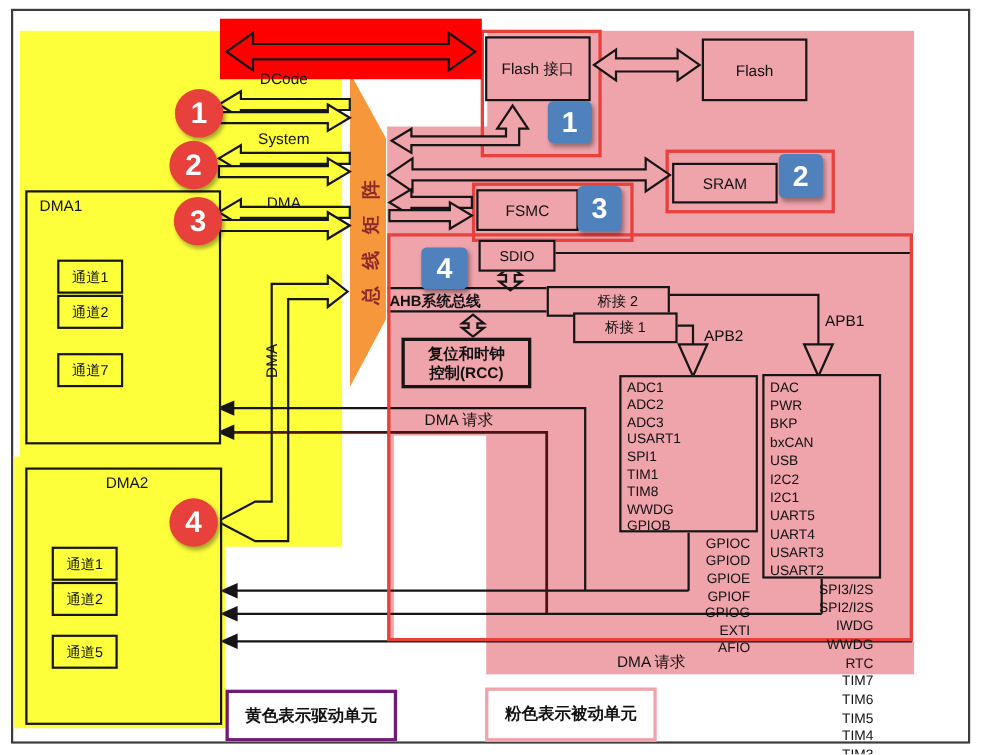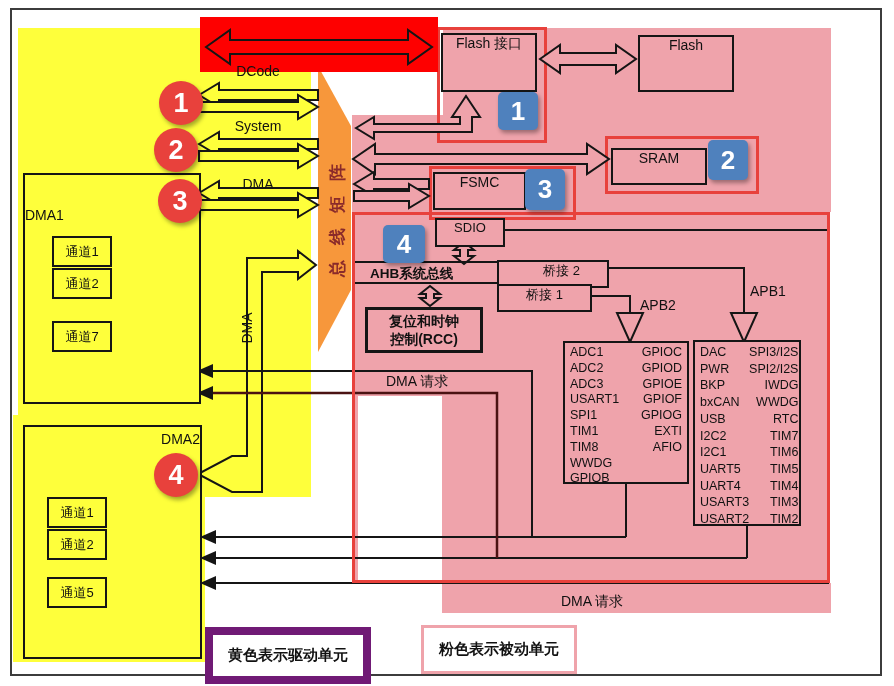--- a/index.html
+++ b/index.html
@@ -2,42 +2,42 @@
 <html><head>
 <meta charset="utf-8">
 <style>
   html,body{margin:0;padding:0;background:#ffffff;font-family:"Liberation Sans","DejaVu Sans",sans-serif;}
   #canvas{position:relative;width:894px;height:686px;background:#fff;overflow:hidden;}
   .abs{position:absolute;}
   .frame{border:2px solid #3c3c3c;}
   .panel-yellow{background:#FEFF3B;}
   .panel-pink{background:#EFA3AB;}
   .red-container{border:3px solid #E8413C;}
-  .box{position:absolute;border:2px solid #151515;background:#EFA3AB;display:flex;align-items:flex-start;justify-content:center;font-size:14px;color:#111;}
+  .box{position:absolute;border:2px solid #151515;background:#EFA3AB;display:flex;align-items:center;justify-content:center;font-size:14px;color:#111;}
   .ybox{background:#FEFF3B;}
   .whitebg{background:#fff;}
   .lbl{position:absolute;color:#111;font-size:14px;white-space:nowrap;}
   .lbl-b{font-weight:bold;}
   .ctr{text-align:center;}
   .marker-red{position:absolute;width:44px;height:44px;border-radius:50%;background:#E8413C;color:#fff;
     font-size:27px;font-weight:bold;display:flex;align-items:center;justify-content:center;
     box-shadow:2px 3px 4px rgba(0,0,0,.35);}
   .marker-blue{position:absolute;background:#4F81BD;color:#fff;border-radius:5px;font-size:26px;font-weight:bold;
     display:flex;align-items:center;justify-content:center;box-shadow:2px 3px 4px rgba(0,0,0,.35);}
   .rot{transform:rotate(-90deg);transform-origin:center center;}
   .matrix-label{position:absolute;color:#8A2A2A;font-weight:bold;font-size:17px;letter-spacing:15px;text-align:center;}
   .plist{position:absolute;border:2px solid #151515;background:#EFA3AB;display:flex;justify-content:space-between;
-    padding:2px 5px;font-size:12.5px;color:#111;box-sizing:border-box;}
+    padding:2px 5px;font-size:12.5px;color:#111;box-sizing:border-box;flex-direction:column;}
   .plist .col{display:flex;flex-direction:column;}
   .plist .col.r{text-align:right;}
   .lh2{line-height:15.8px;}
   .lh1{line-height:16.7px;}
   .legend{position:absolute;background:#fff;display:flex;align-items:center;justify-content:center;
     font-size:15px;font-weight:bold;color:#111;}
-  .legend-y{border:8px solid #701a75;}
+  .legend-y{border:3px solid #701a75;}
   .legend-p{border:3px solid #EFA3AB;}
   svg{position:absolute;left:0;top:0;}
   .chan{position:absolute;width:56px;height:27px;border:2px solid #151515;background:#FEFF3B;
     display:flex;align-items:center;justify-content:center;font-size:13px;color:#111;}
   .rcc{position:absolute;border:3px solid #151515;background:#EFA3AB;display:flex;flex-direction:column;
     align-items:center;justify-content:center;font-size:14px;font-weight:600;color:#111;line-height:18px;}
 </style>
 </head>
 <body>
 
@@ -139,27 +139,27 @@
     <polygon points="731,313 757,313 744,342" stroke="#151515" stroke-width="2" fill="#EFA3AB"></polygon>
 
     <polygon points="135,233 153,253 153,327 135,347" stroke="#151515" stroke-width="2" fill="#FEFF3B"></polygon>
     <polygon points="128,494 150,516 150,587 128,609" stroke="#151515" stroke-width="2" fill="#FEFF3B"></polygon>
   </svg>
 
   <div class="abs red-container" style="left:352px;top:212px;width:478px;height:371px;box-sizing:border-box;"></div>
 
 
   <div class="box ybox" style="left:23px;top:173px;width:174px;height:227px;align-items:flex-start;justify-content:flex-start;">
-    <span style="padding:4px 0 0 0;margin-top:28px;">DMA1</span>
+    <span style="padding:4px 0 0 11px;">DMA1</span>
   </div>
   <div class="chan" style="left:52px;top:236px;">通道1</div>
   <div class="chan" style="left:52px;top:268px;">通道2</div>
   <div class="chan" style="left:52px;top:321px;">通道7</div>
 
-  <div class="box ybox" style="left:23px;top:425px;width:175px;height:230px;align-items:flex-start;justify-content:flex-end;">
+  <div class="box ybox" style="left:23px;top:425px;width:175px;height:230px;align-items:flex-start;justify-content:center;">
     <span style="padding:4px 0 0 6px;">DMA2</span>
   </div>
   <div class="chan" style="left:47px;top:497px;">通道1</div>
   <div class="chan" style="left:47px;top:529px;">通道2</div>
   <div class="chan" style="left:47px;top:577px;">通道5</div>
 
   <div class="box" style="left:441px;top:33px;width:92px;height:55px;">
     <span>Flash 接口</span>
   </div>
   <div class="box" style="left:638px;top:35px;width:92px;height:53px;">
@@ -170,21 +170,21 @@
   </div>
   <div class="box" style="left:433px;top:172px;width:89px;height:34px;">
     <span>FSMC</span>
   </div>
   <div class="box" style="left:435px;top:218px;width:66px;height:25px;font-size:13px;">
     <span>SDIO</span>
   </div>
   <div class="box" style="left:497px;top:260px;width:91px;height:24px;font-size:13px;padding-left:17px;">
     <span>桥接 2</span>
   </div>
-  <div class="box" style="left:497px;top:284px;width:91px;height:24px;font-size:13px;">
+  <div class="box" style="left:521px;top:284px;width:91px;height:24px;font-size:13px;">
     <span>桥接 1</span>
   </div>
   <div class="rcc" style="left:365px;top:307px;width:112px;height:40px;">
     <div>复位和时钟</div>
     <div>控制(RCC)</div>
   </div>
 
   <div class="plist lh2" style="left:563px;top:341px;width:126px;height:143px;">
     <div class="col">
         <div>ADC1</div>
@@ -234,35 +234,35 @@
         <div>TIM3</div>
         <div>TIM2</div>
       </div>
   </div>
 
   <div class="lbl ctr" style="left:208px;top:63px;width:100px;">DCode</div>
   <div class="lbl ctr" style="left:208px;top:118px;width:100px;">System</div>
   <div class="lbl ctr" style="left:208px;top:176px;width:100px;">DMA</div>
   <div class="matrix-label rot" style="left:236px;top:203px;width:200px;height:20px;">总线矩阵</div>
   <div class="lbl rot" style="left:217px;top:320px;width:60px;font-size:14px;text-align:center;">DMA</div>
-  <div class="lbl lbl-b" style="left:370px;top:265px;font-size:13.5px;">AHB系统总线</div>
+  <div class="lbl lbl-b" style="left:354px;top:265px;font-size:13.5px;">AHB系统总线</div>
   <div class="lbl" style="left:640px;top:297px;">APB2</div>
   <div class="lbl" style="left:750px;top:283px;">APB1</div>
   <div class="lbl" style="left:386px;top:373px;">DMA 请求</div>
   <div class="lbl ctr" style="left:492px;top:593px;width:200px;">DMA 请求</div>
 
   <div class="marker-red" style="left:159px;top:81px;">1</div>
   <div class="marker-red" style="left:154px;top:128px;">2</div>
   <div class="marker-red" style="left:158px;top:179px;">3</div>
   <div class="marker-red" style="left:154px;top:453px;">4</div>
   <div class="marker-blue" style="left:498px;top:92px;width:40px;height:38px;">1</div>
   <div class="marker-blue" style="left:708px;top:140px;width:40px;height:40px;">2</div>
   <div class="marker-blue" style="left:525px;top:169px;width:40px;height:41px;">3</div>
   <div class="marker-blue" style="left:383px;top:225px;width:42px;height:38px;">4</div>
 
   <div class="legend legend-y" style="left:205px;top:627px;width:150px;height:41px;">
     <span>黄色表示驱动单元</span>
   </div>
-  <div class="legend legend-p" style="left:421px;top:625px;width:150px;height:43px;">
+  <div class="legend legend-p" style="left:441px;top:625px;width:150px;height:43px;">
     <span>粉色表示被动单元</span>
   </div>
 
 </div>
 
 </body></html>

